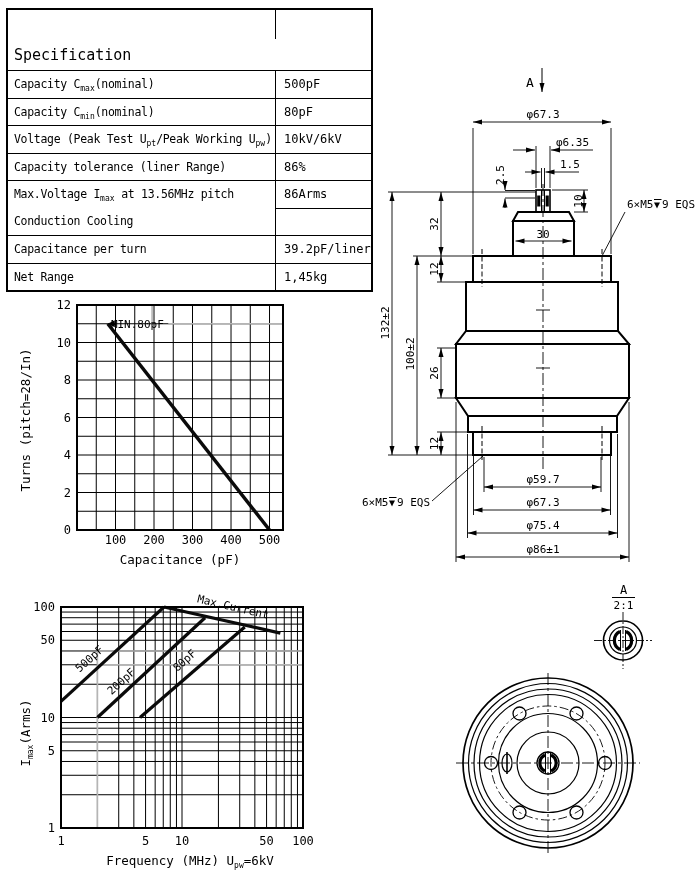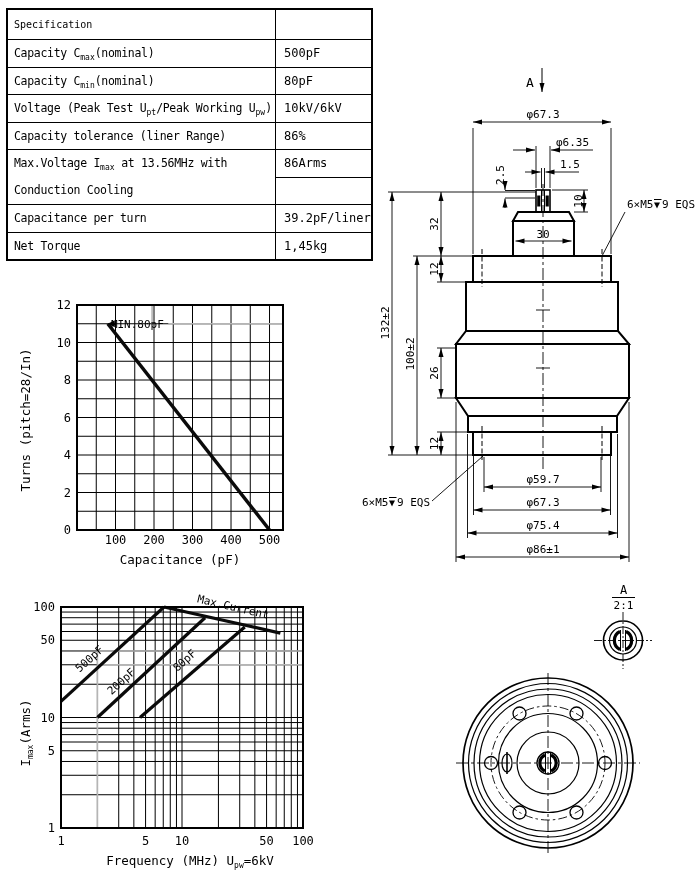--- a/index.html
+++ b/index.html
@@ -5,21 +5,21 @@
   html,body{margin:0;padding:0;background:#fff;}
   #canvas{position:relative;width:700px;height:885px;background:#fff;overflow:hidden;
           font-family:"DejaVu Sans Mono","Liberation Mono",monospace;color:#000;}
   
   .spec-table{position:absolute;left:6px;top:8px;width:363px;border:2px solid #000;
               display:grid;grid-template-columns:267px 1fr;grid-auto-rows:auto;background:#fff;}
   .spec-table .cell{border-top:1.5px solid #000;padding-left:6px;font-size:11.5px;
                     letter-spacing:-0.3px;line-height:26.5px;height:26.5px;white-space:nowrap;overflow:hidden;}
   .spec-table .cell.value{border-left:1.5px solid #000;padding-left:8px;font-size:12px;letter-spacing:0;}
   .spec-table .cell.r0{border-top:none;height:29px;line-height:29px;}
-  .spec-table .cell.hdr{font-size:10px;letter-spacing:0;}
+  .spec-table .cell.hdr{font-size:15px;letter-spacing:0;margin-top:31px;}
   .spec-table .cell.nt{border-top:none;}
   .spec-table sub{font-size:8px;letter-spacing:0;}
   
   svg text{font-family:"DejaVu Sans Mono","Liberation Mono",monospace;fill:#000;}
   .t10{font-size:10px}.t11{font-size:11px}.t12{font-size:12px}.t13{font-size:13px}
   .s2{stroke:#000;stroke-width:2;fill:none}
   .s16{stroke:#000;stroke-width:1.6;fill:none}
   .s13{stroke:#000;stroke-width:1.3;fill:none}
   .s12{stroke:#000;stroke-width:1.2;fill:none}
   .s1{stroke:#000;stroke-width:1;fill:none}
@@ -37,27 +37,27 @@
       <div class="cell label hdr r0"><span>Specification</span></div>
       <div class="cell value r0"></div>
       <div class="cell label"><span>Capacity C</span><sub>max</sub><span>(nominal)</span></div>
       <div class="cell value">500pF</div>
       <div class="cell label"><span>Capacity C</span><sub>min</sub><span>(nominal)</span></div>
       <div class="cell value">80pF</div>
       <div class="cell label"><span>Voltage (Peak Test U</span><sub>pt</sub><span>/Peak Working U</span><sub>pw</sub><span>)</span></div>
       <div class="cell value">10kV/6kV</div>
       <div class="cell label"><span>Capacity tolerance (liner Range)</span></div>
       <div class="cell value">86%</div>
-      <div class="cell label"><span>Max.Voltage I</span><sub>max</sub><span> at 13.56MHz with</span></div>
+      <div class="cell label"><span>Max.Voltage I</span><sub>max</sub><span> at 13.56MHz pitch</span></div>
       <div class="cell value">86Arms</div>
       <div class="cell label nt"><span>Conduction Cooling</span></div>
       <div class="cell value"></div>
       <div class="cell label"><span>Capacitance per turn</span></div>
       <div class="cell value">39.2pF/liner</div>
-      <div class="cell label"><span>Net Torque</span></div>
+      <div class="cell label"><span>Net Range</span></div>
       <div class="cell value">1,45kg</div>
     </div>
 
   <svg id="chart1" width="300" height="282" style="position:absolute;left:8px;top:292px">
       <g>
         <line x1="88.25233644859813" y1="13" x2="88.25233644859813" y2="238" stroke="#000" stroke-width="1"></line>
         <line x1="107.50467289719626" y1="13" x2="107.50467289719626" y2="238" stroke="#000" stroke-width="1"></line>
         <line x1="126.75700934579439" y1="13" x2="126.75700934579439" y2="238" stroke="#000" stroke-width="1"></line>
         <line x1="146.00934579439252" y1="13" x2="146.00934579439252" y2="238" stroke="#000" stroke-width="1"></line>
         <line x1="165.26168224299067" y1="13" x2="165.26168224299067" y2="238" stroke="#000" stroke-width="1"></line>

